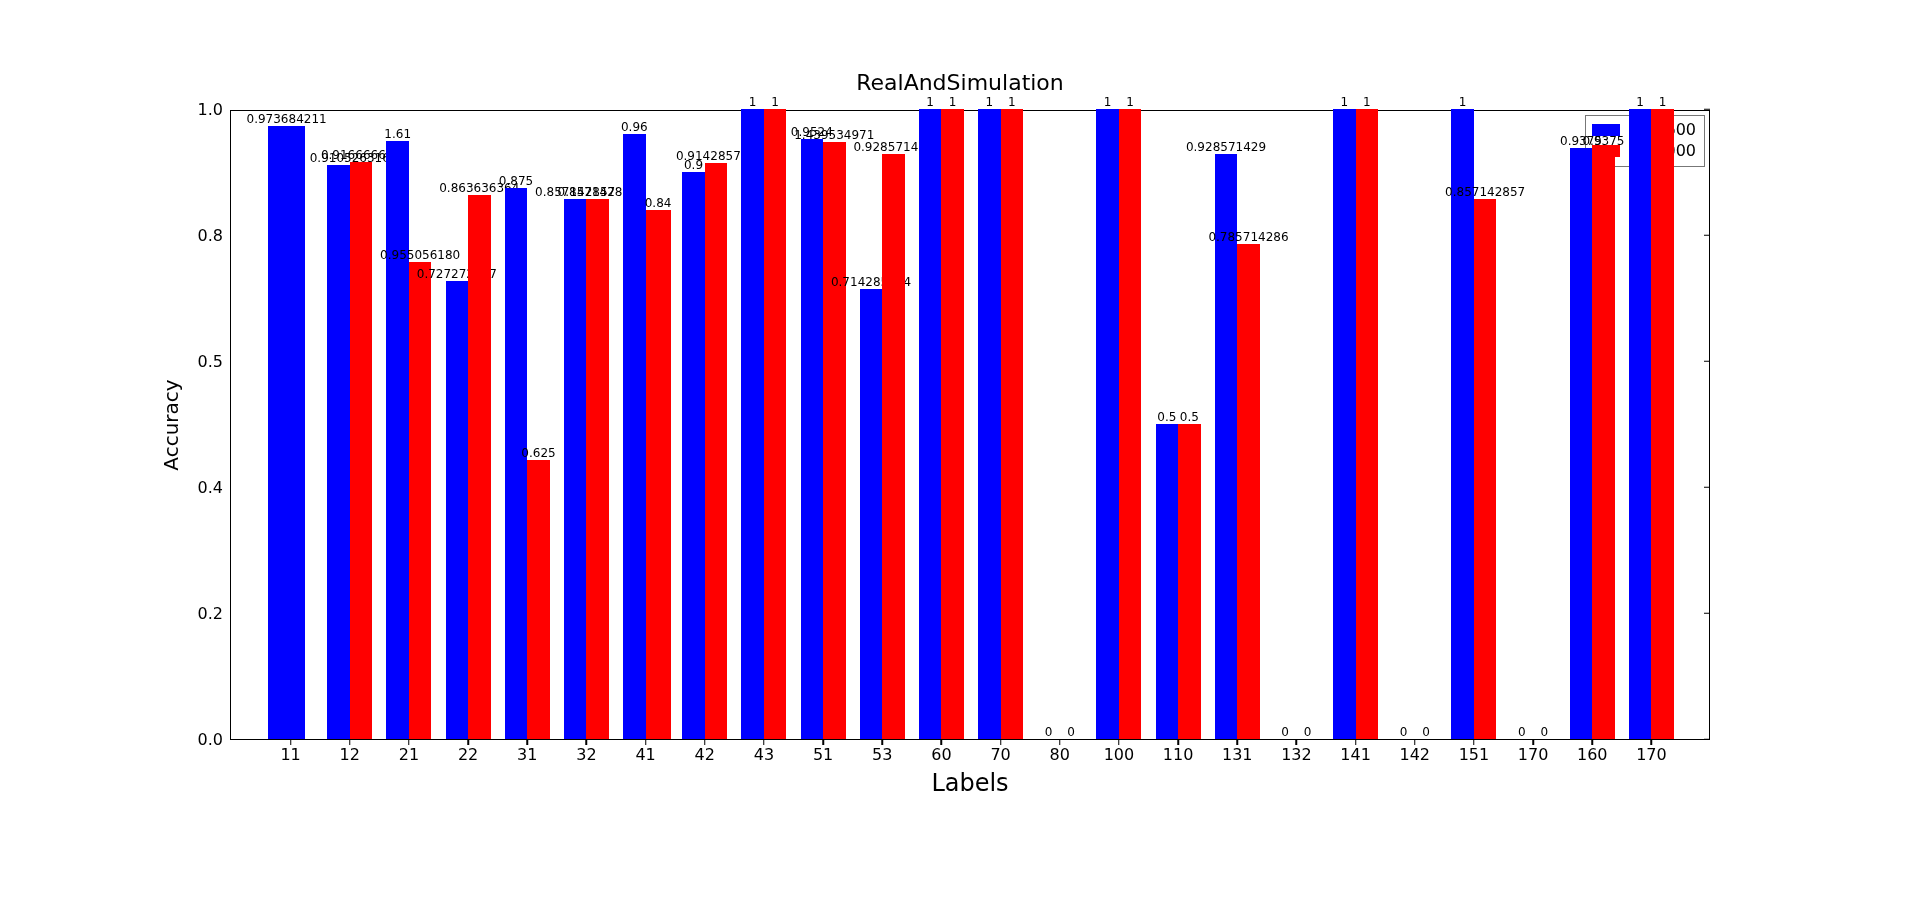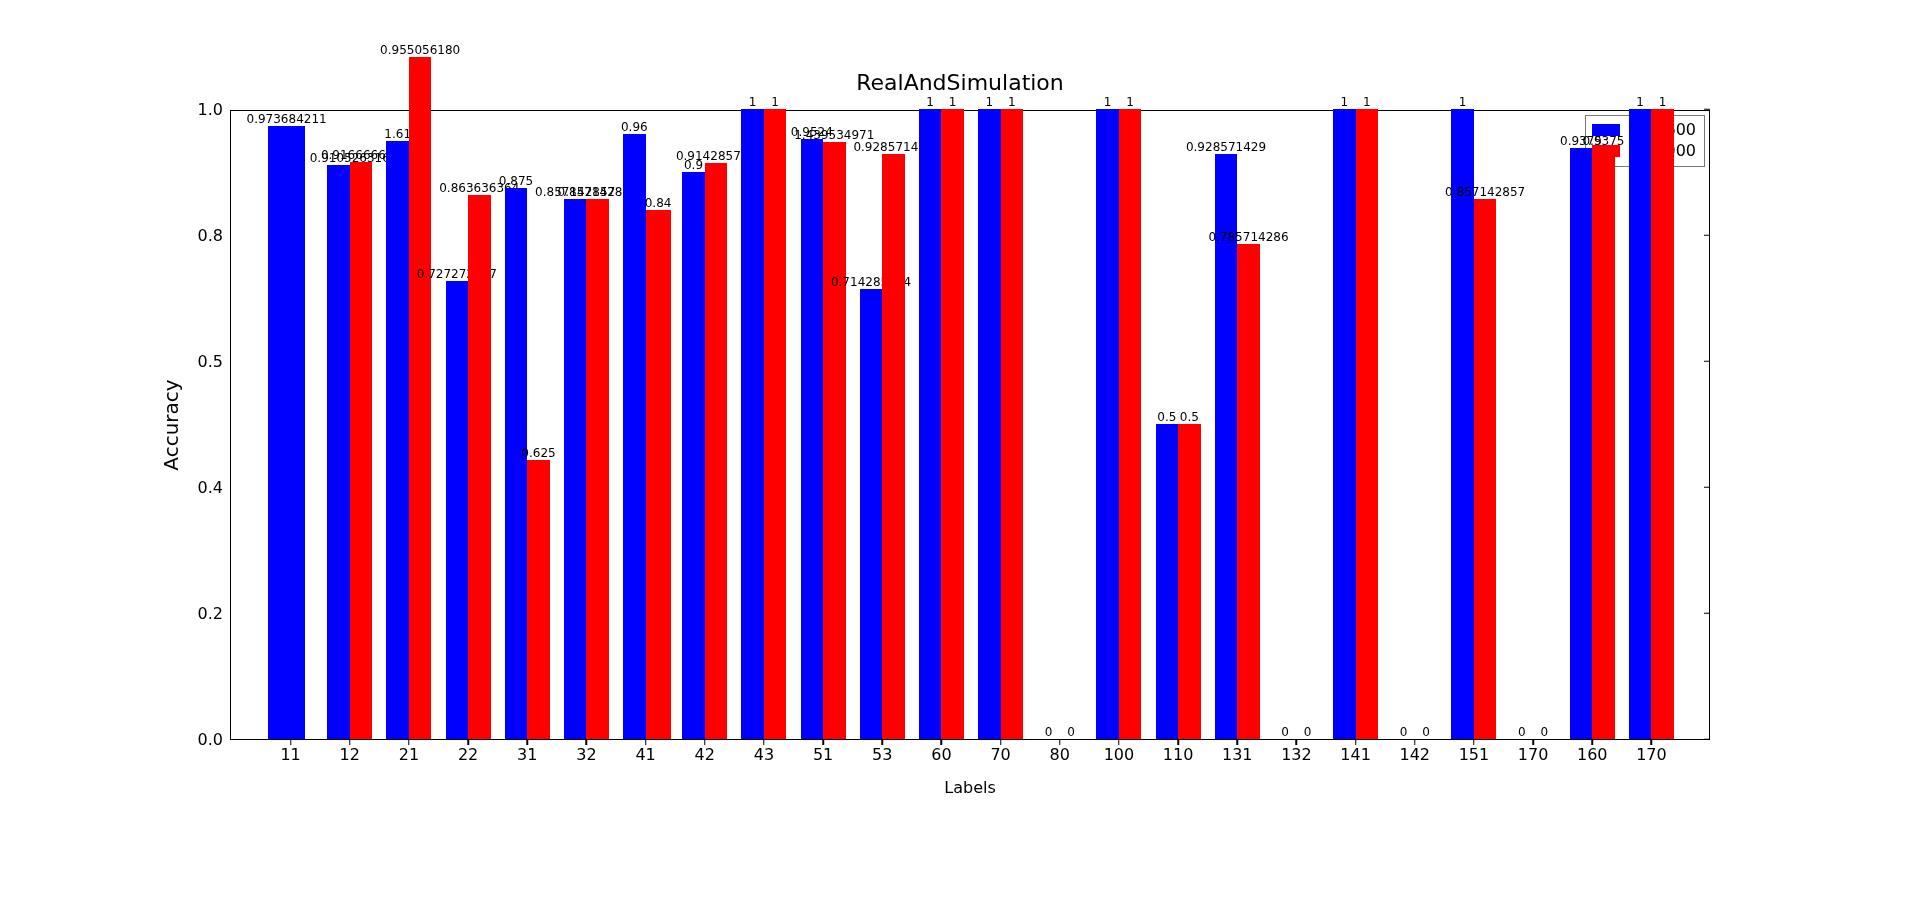--- a/index.html
+++ b/index.html
@@ -58,21 +58,21 @@
     top: 50%;
     transform: translate(-50%, -50%) rotate(-90deg);
     font-size: 20px;
     white-space: nowrap;
   }
   .x-label {
     position: absolute;
     left: 50%;
     bottom: -58px;
     transform: translateX(-50%);
-    font-size: 16px;
+    font-size: 24px;
   }
   .bar {
     position: absolute;
     bottom: 0;
   }
   .bar.blue { background: #0000ff; }
   .bar.red  { background: #ff0000; }
   .bar-label {
     position: absolute;
     font-size: 12px;
@@ -162,21 +162,21 @@
         <div class="bar-label">0.910526316</div>
       </div>
       <div class="bar red" style="height: 577.5px; width: 22.4833px; left: 118.75px;">
         <div class="bar-label">0.916666667</div>
       </div>
       <div class="x-tick-mark" style="left: 177.917px;"></div>
       <div class="x-tick" style="left: 177.917px;">21</div>
       <div class="bar blue" style="height: 598.5px; width: 22.4833px; left: 155.433px;">
         <div class="bar-label">1.61</div>
       </div>
-      <div class="bar red" style="height: 682px; width: 22.4833px; left: 177.917px;">
+      <div class="bar red" style="height: 477px; width: 22.4833px; left: 177.917px;">
         <div class="bar-label">0.955056180</div>
       </div>
       <div class="x-tick-mark" style="left: 237.083px;"></div>
       <div class="x-tick" style="left: 237.083px;">22</div>
       <div class="bar blue" style="height: 458.182px; width: 22.4833px; left: 214.6px;">
         <div class="bar-label">0.727272727</div>
       </div>
       <div class="bar red" style="height: 544.091px; width: 22.4833px; left: 237.083px;">
         <div class="bar-label">0.863636364</div>
       </div>

